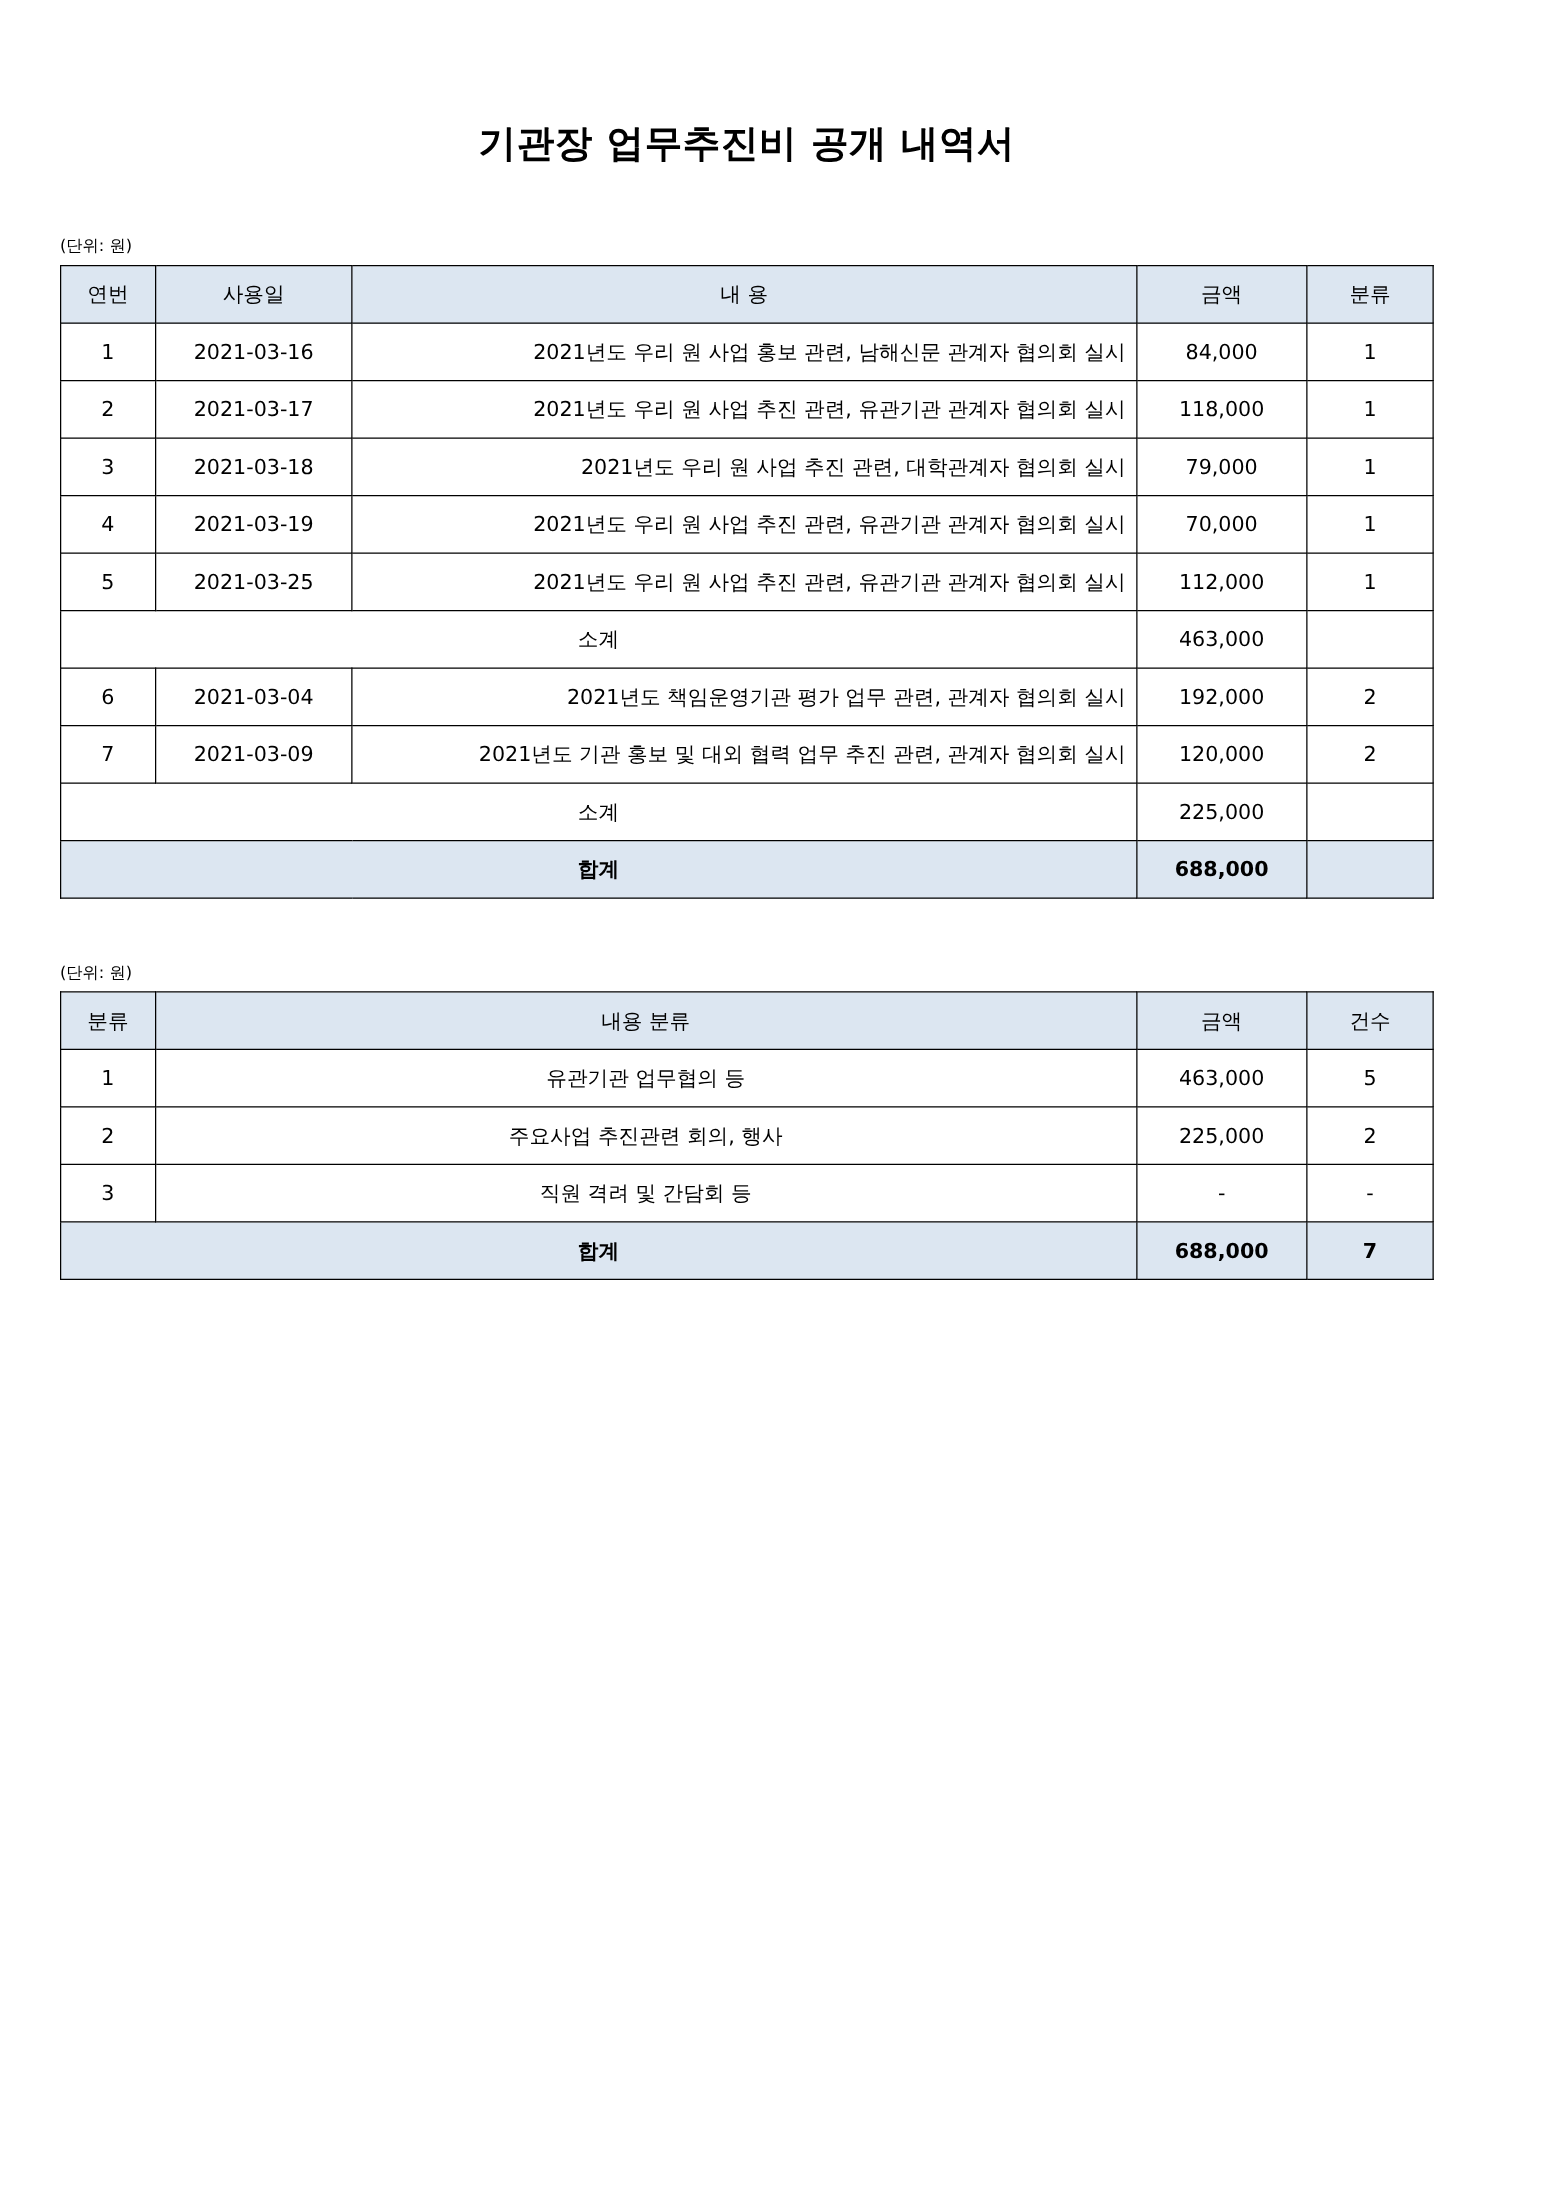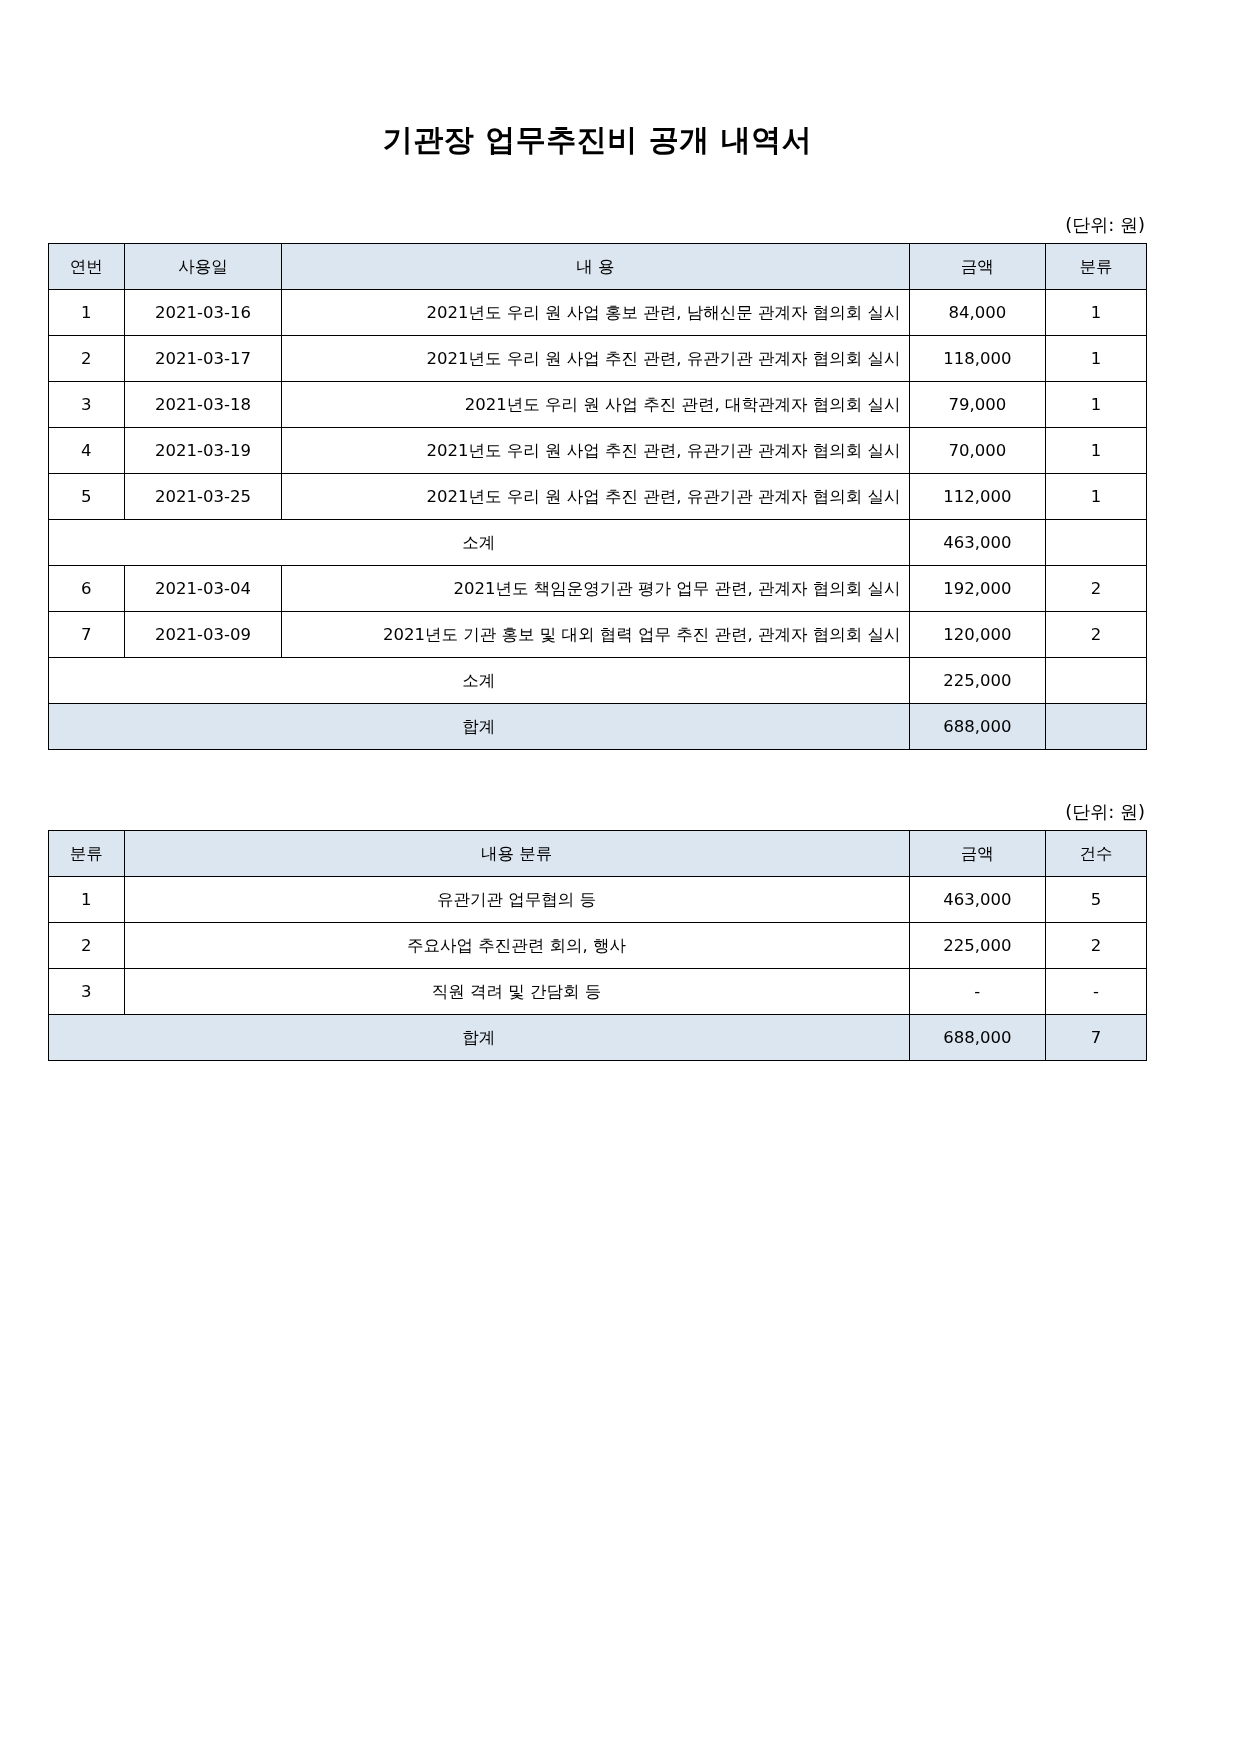--- a/index.html
+++ b/index.html
@@ -11,42 +11,42 @@
     width: 1241px;
     min-height: 1755px;
     font-family: "DejaVu Sans", "Liberation Sans", sans-serif;
     color: #000000;
     -webkit-font-smoothing: antialiased;
   }
   .page {
     width: 1195px;
     min-height: 1755px;
     box-sizing: border-box;
-    padding: 120px 48px 40px 48px;
+    padding: 95px 48px 40px 48px;
     position: relative;
   }
   .doc-title {
     text-align: center;
     font-size: 30px;
     font-weight: bold;
     letter-spacing: 0.5px;
     margin: 0 0 52px 0;
   }
   .meta-row {
     display: flex;
     justify-content: space-between;
     align-items: flex-end;
     font-size: 17px;
     margin-bottom: 18px;
   }
   .meta-left { font-size: 17px; }
   .meta-right { font-size: 17px; }
   .unit-row {
-    text-align: right;
-    font-size: 18px;
+    text-align: left;
+    font-size: 13px;
     margin-bottom: 6px;
     padding-right: 2px;
   }
   table {
     border-collapse: collapse;
     width: 100%;
     table-layout: fixed;
   }
   table.main td, table.main th,
   table.summary td, table.summary th {
@@ -60,21 +60,21 @@
     background: #dce6f1;
     font-weight: normal;
     text-align: center;
     font-size: 17px;
   }
   .c-center { text-align: center; }
   .c-left { text-align: right; }
   .c-right { text-align: center; }
   .row-total td {
     background: #dce6f1;
-    font-weight: normal;
+    font-weight: bold;
   }
   .sub-label {
     text-align: center;
   }
   .gap { height: 50px; }
   
   .main col.c1 { width: 72px; }
   .main col.c2 { width: 150px; }
   .main col.c3 { width: 597px; }
   .main col.c4 { width: 130px; }

